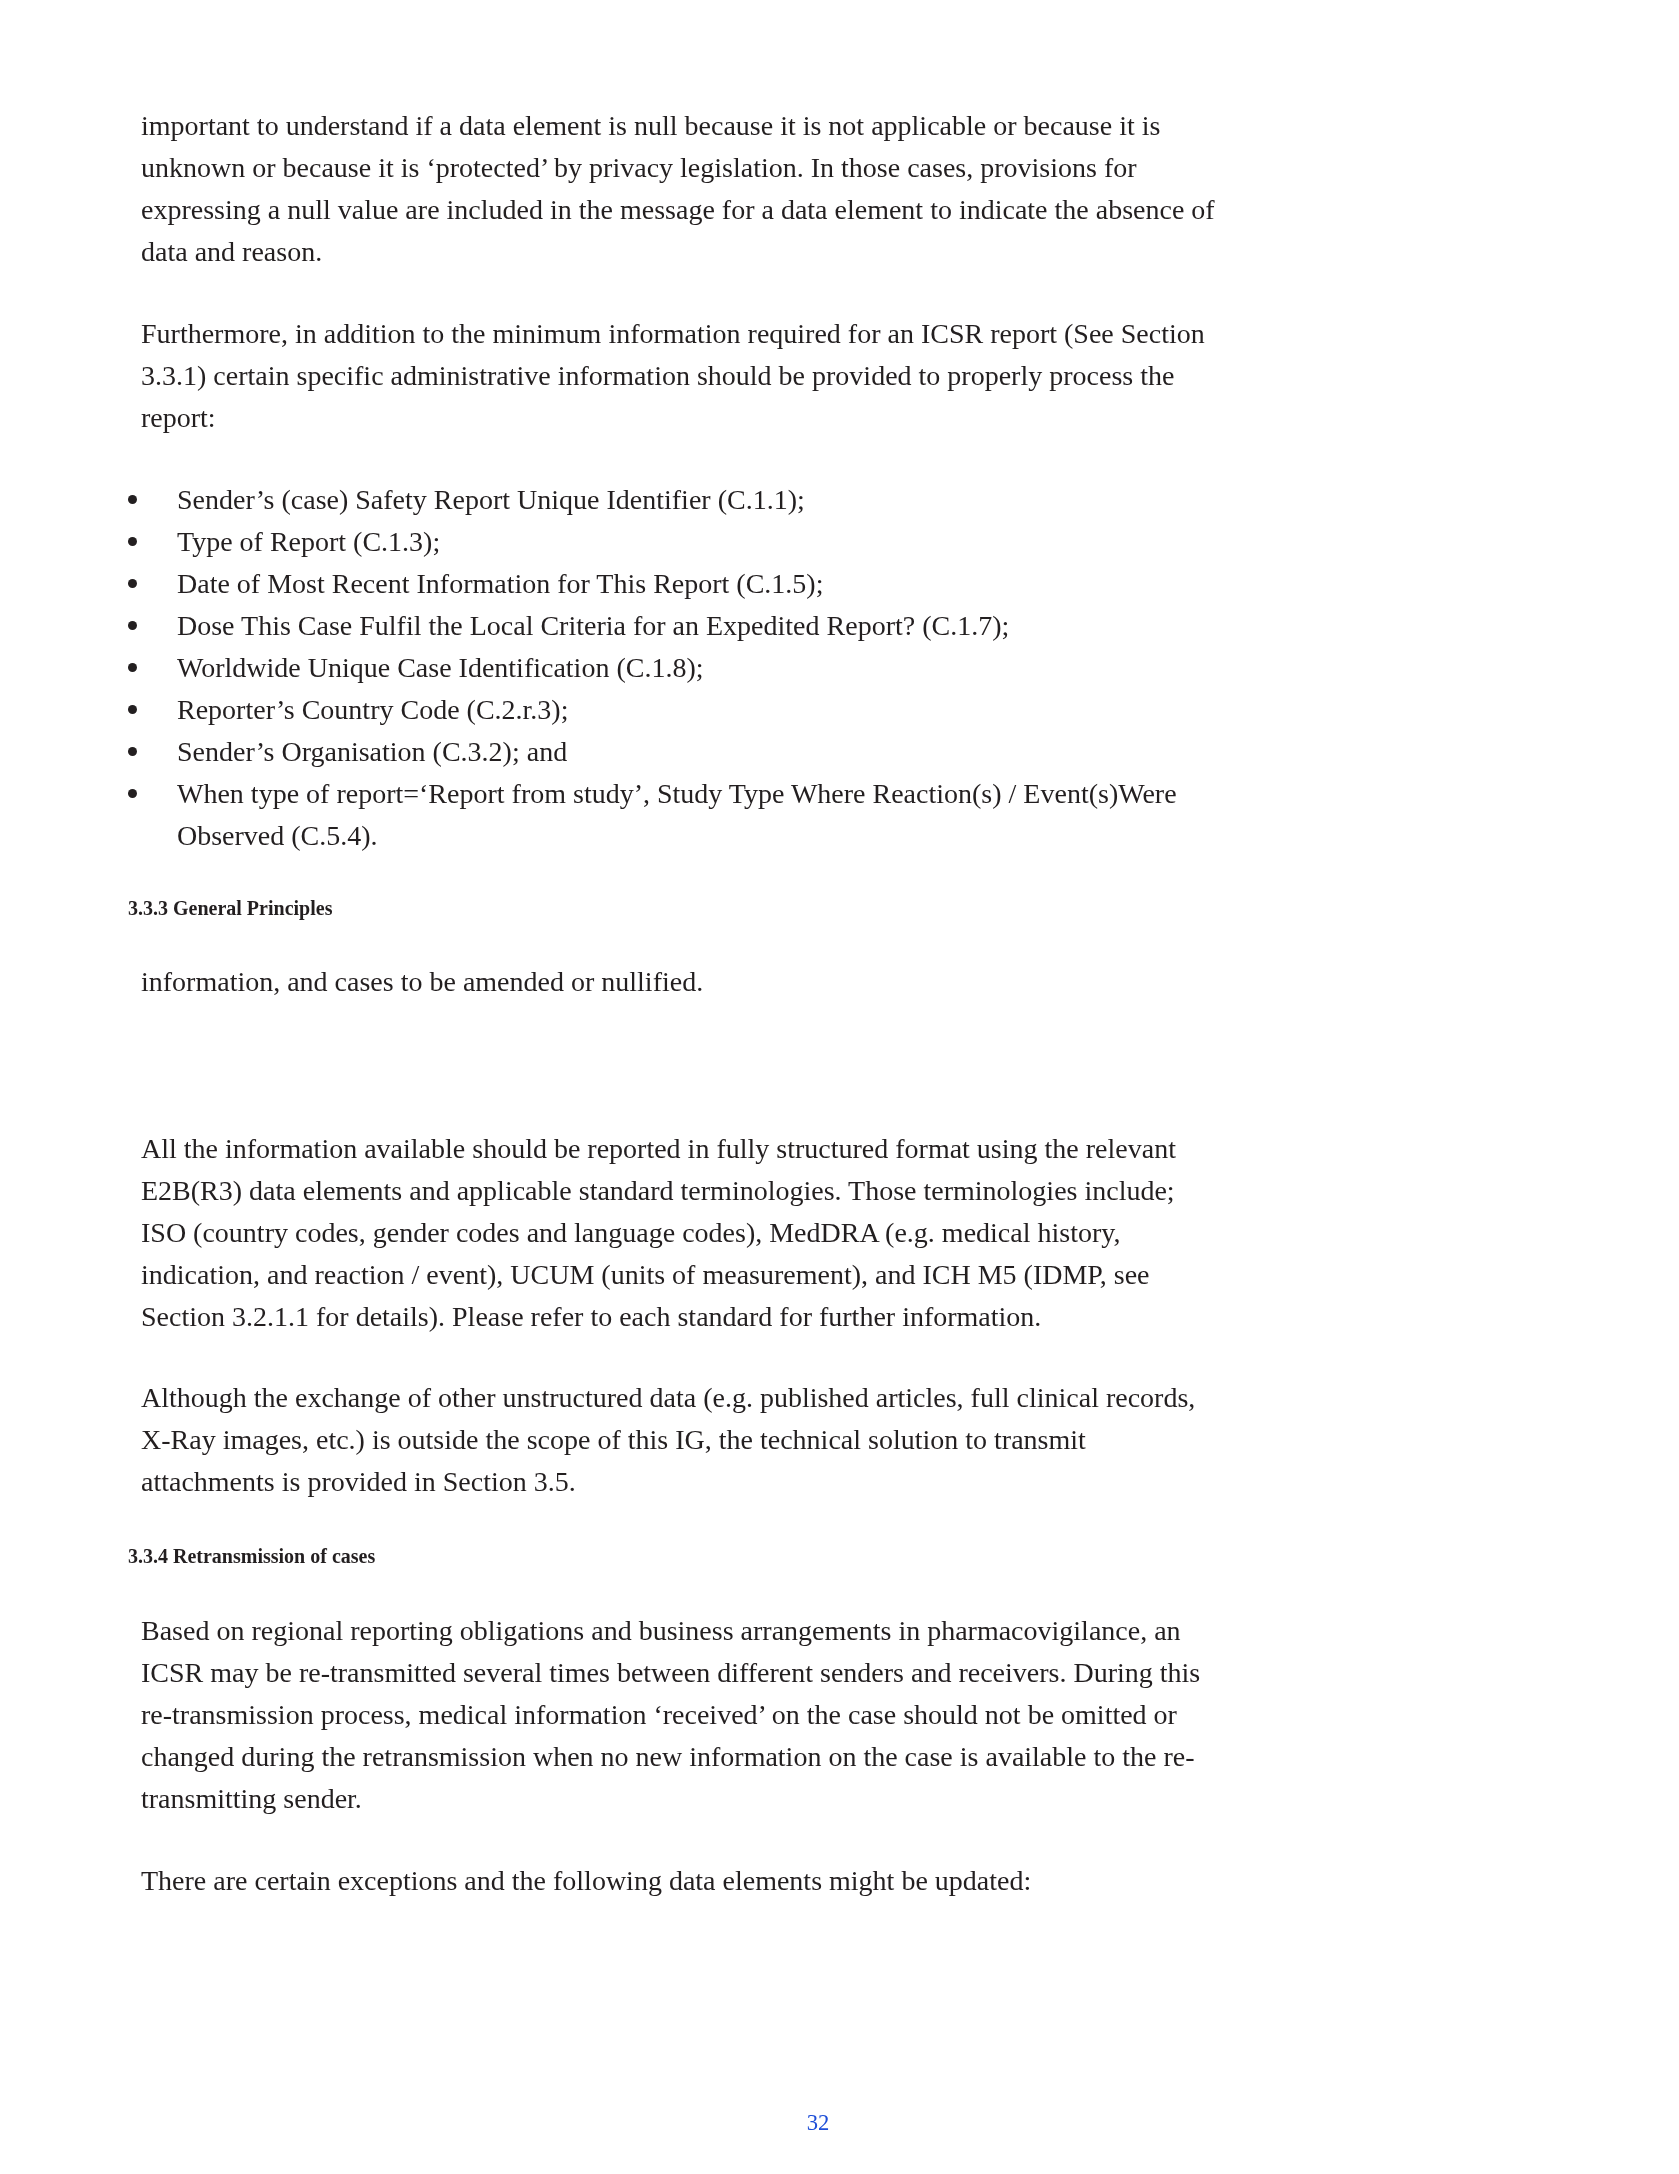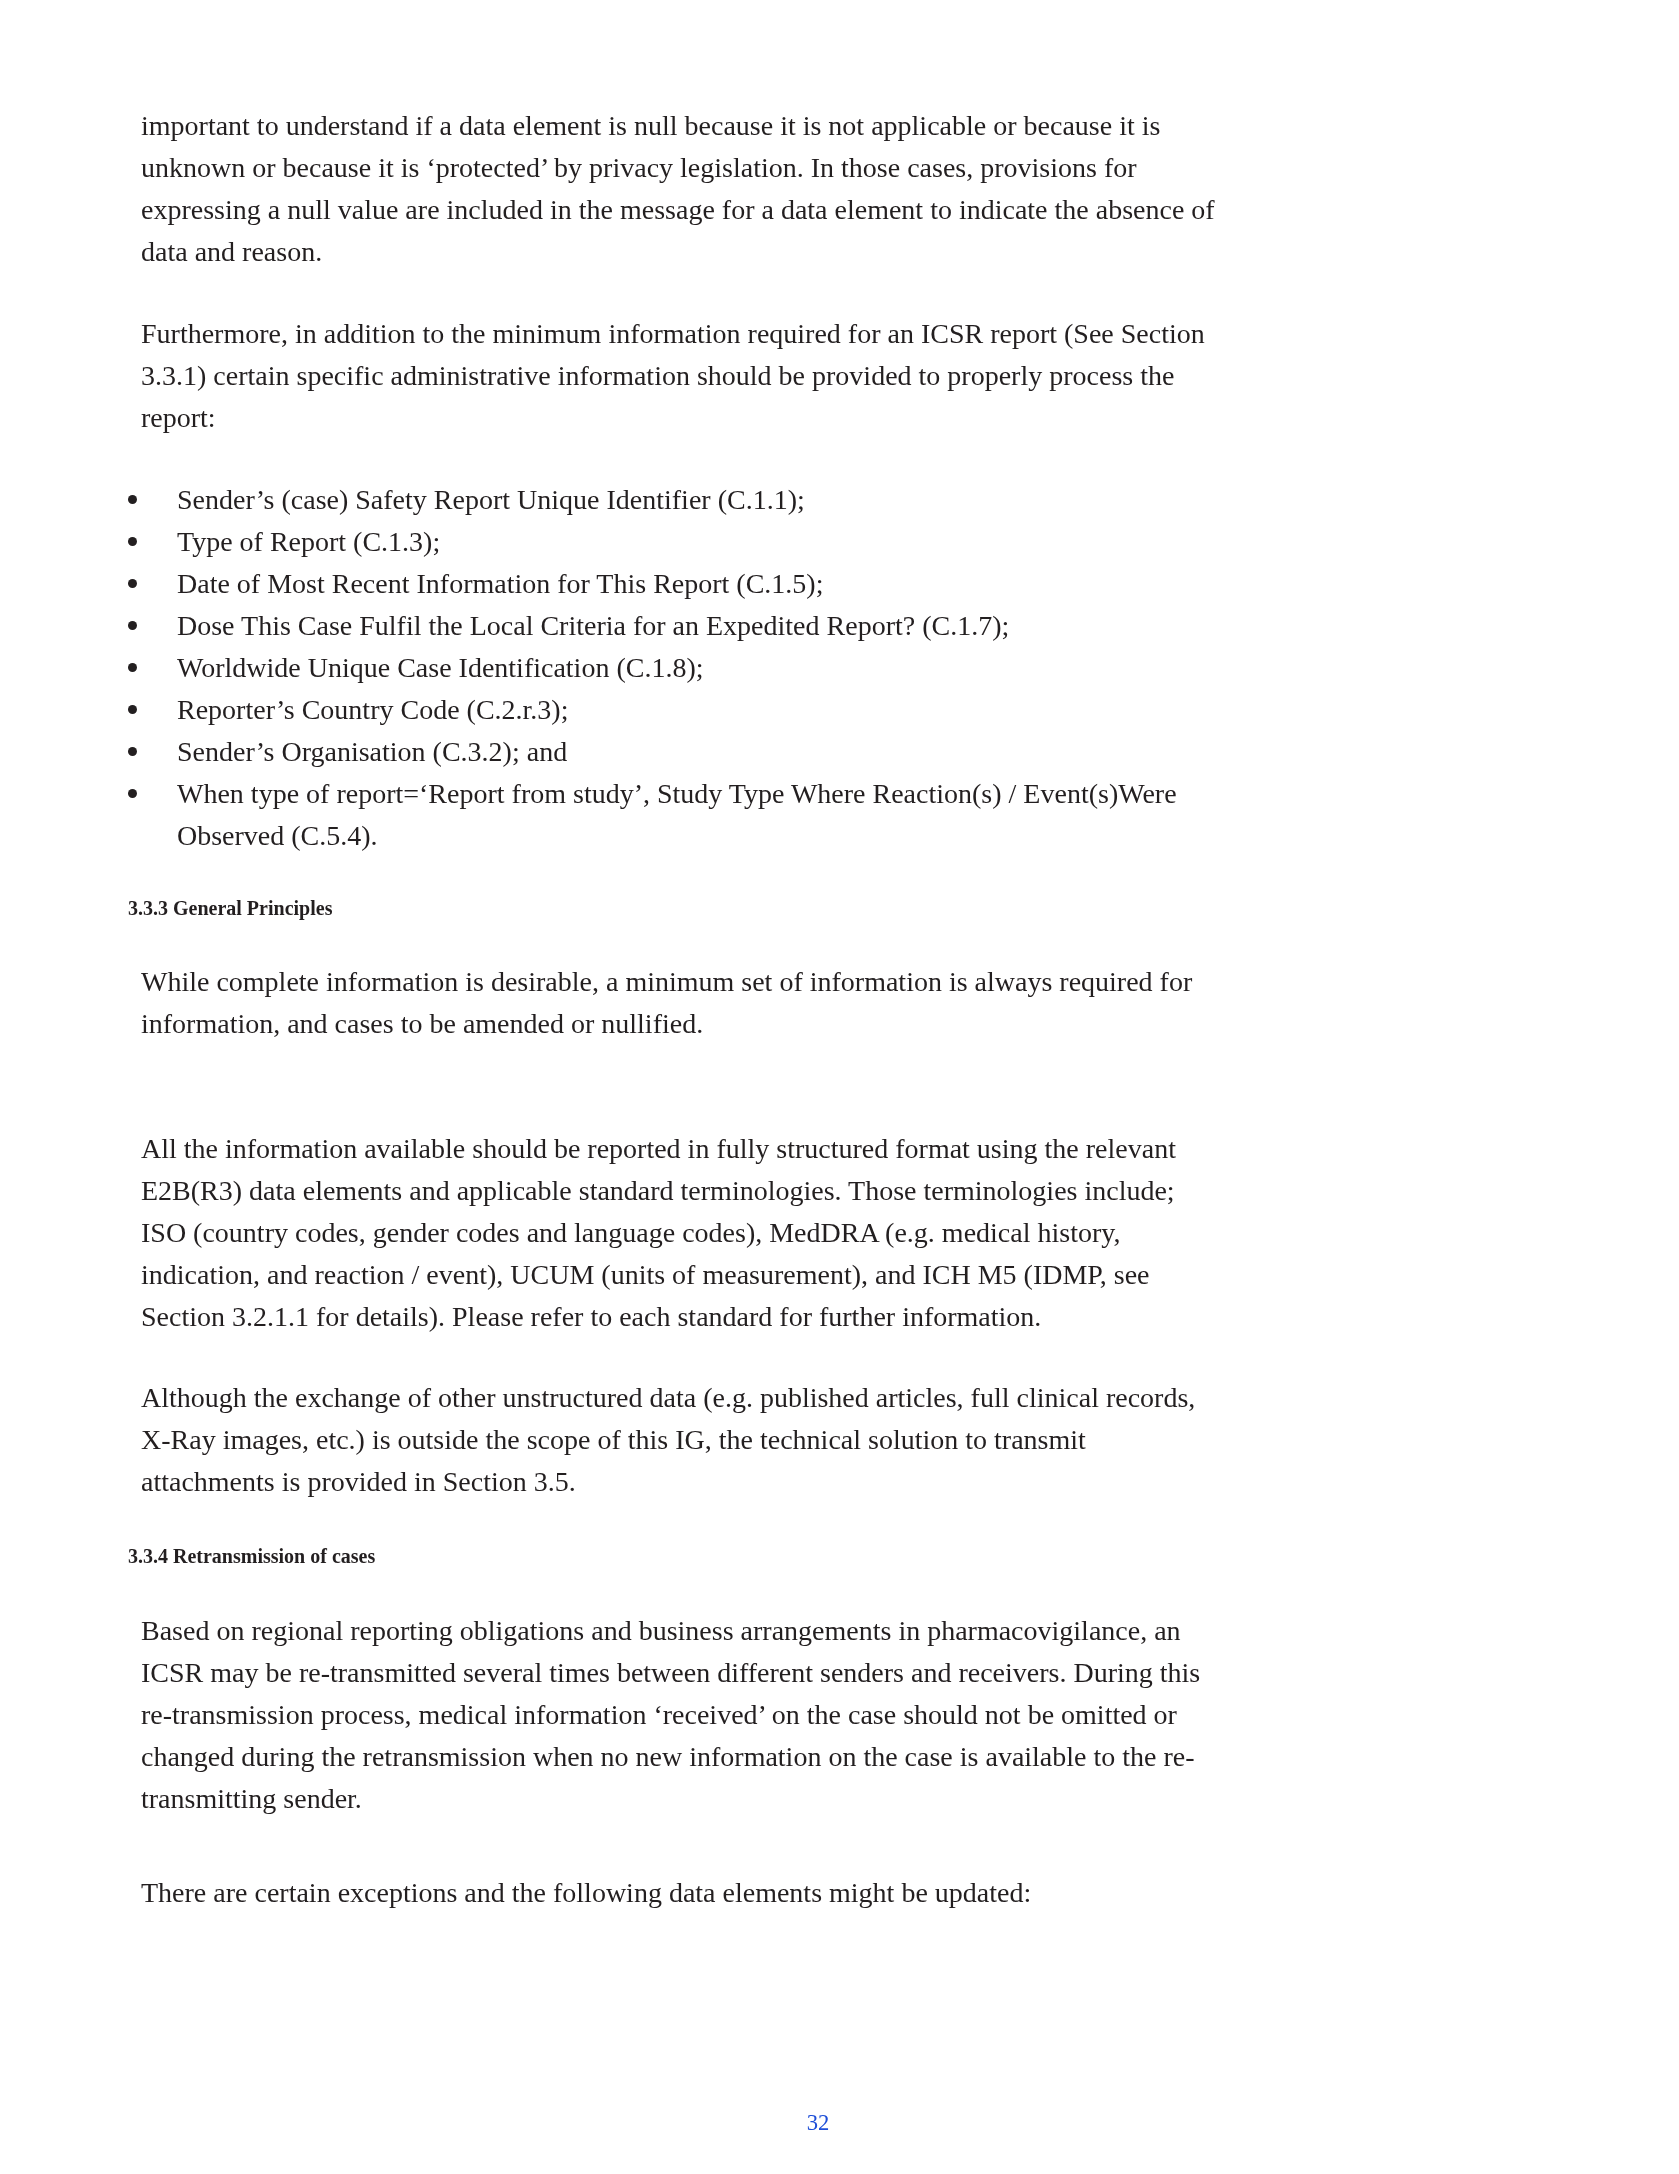--- a/index.html
+++ b/index.html
@@ -122,21 +122,20 @@
     <li class="bullet-item">
       <span class="bullet-dot"></span>
       <span class="line">When type of report=‘Report from study’, Study Type Where Reaction(s) / Event(s)Were</span>
       <span class="line">Observed (C.5.4).</span>
     </li>
   </ul>
 
   <div class="heading" style="top: 887px;">3.3.3 General Principles</div>
 
   <div class="block" style="top: 961px;">
-    <span class="line">While complete information is desirable, a minimum set of information is always required for</span>
     <span class="line">information, and cases to be amended or nullified.</span>
   </div>
 
   <div class="block" style="top: 1128px;">
     <span class="line">All the information available should be reported in fully structured format using the relevant</span>
     <span class="line">E2B(R3) data elements and applicable standard terminologies. Those terminologies include;</span>
     <span class="line">ISO (country codes, gender codes and language codes), MedDRA (e.g. medical history,</span>
     <span class="line">indication, and reaction / event), UCUM (units of measurement), and ICH M5 (IDMP, see</span>
     <span class="line">Section 3.2.1.1 for details). Please refer to each standard for further information.</span>
   </div>
@@ -150,20 +149,20 @@
   <div class="heading" style="top: 1535px;">3.3.4 Retransmission of cases</div>
 
   <div class="block" style="top: 1610px;">
     <span class="line">Based on regional reporting obligations and business arrangements in pharmacovigilance, an</span>
     <span class="line">ICSR may be re-transmitted several times between different senders and receivers. During this</span>
     <span class="line">re-transmission process, medical information ‘received’ on the case should not be omitted or</span>
     <span class="line">changed during the retransmission when no new information on the case is available to the re-</span>
     <span class="line">transmitting sender.</span>
   </div>
 
-  <div class="block" style="top: 1860px; margin-top: 12px;">
+  <div class="block" style="top: 1860px;">
     <span class="line">There are certain exceptions and the following data elements might be updated:</span>
   </div>
 
   <div class="page-number">32</div>
 
 </div>
 
 
 </body></html>

